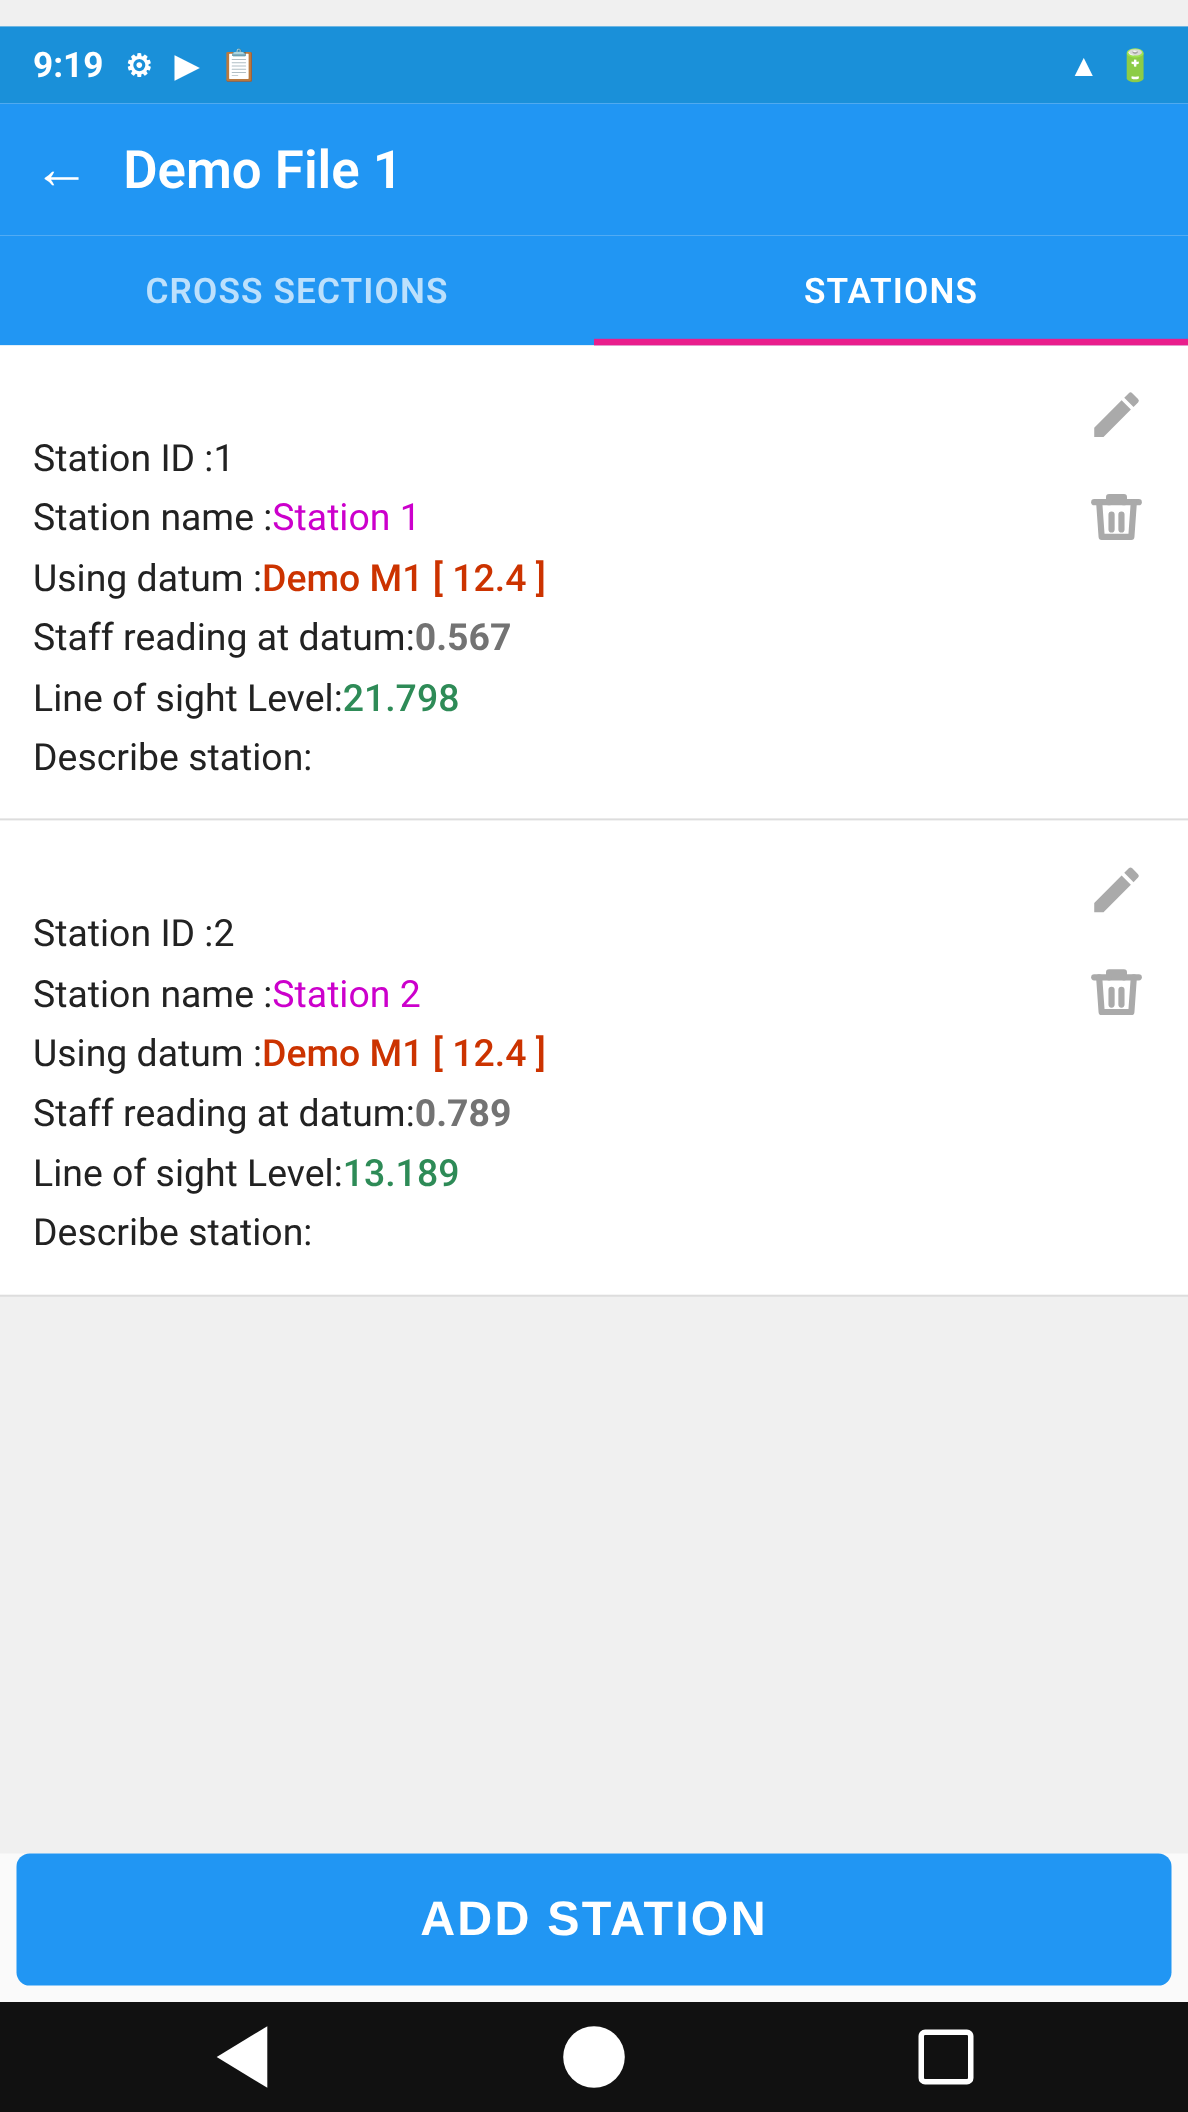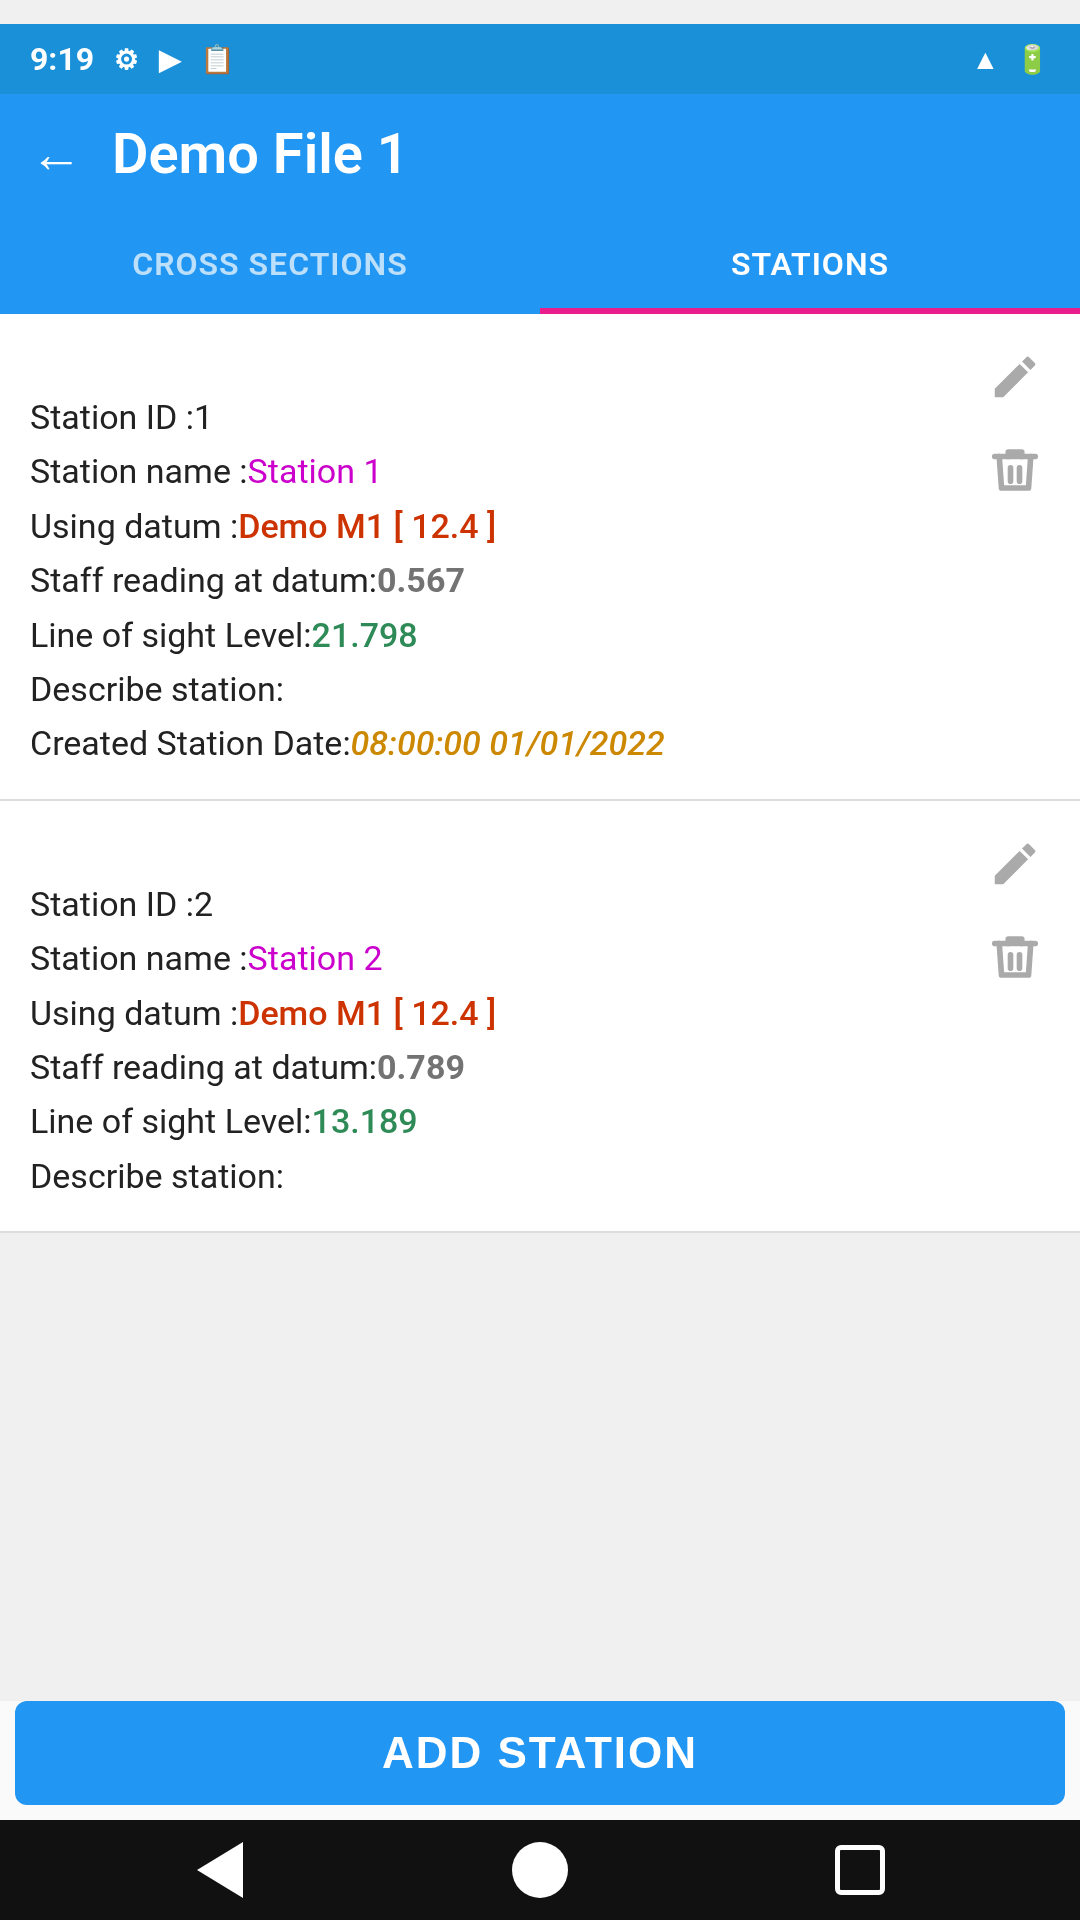--- a/index.html
+++ b/index.html
@@ -44,21 +44,21 @@
     }
     .back-btn {
       font-size: 52px;
       cursor: pointer;
       color: white;
       background: none;
       border: none;
       line-height: 1;
     }
     .app-bar-title {
-      font-size: 56px;
+      font-size: 48px;
       font-weight: 600;
       color: white;
     }
 
     
     .tabs-container {
       background: #2196F3;
       display: flex;
       height: 100px;
     }
@@ -146,21 +146,21 @@
     .empty-space {
       flex: 1;
       background: #f0f0f0;
     }
 
     
     .add-station-btn {
       background: #2196F3;
       color: white;
       border: none;
-      height: 104px;
+      height: 120px;
       font-size: 44px;
       font-weight: 700;
       letter-spacing: 2px;
       cursor: pointer;
       width: calc(100% - 30px);
       margin: 0 15px 15px 15px;
       border-radius: 12px;
     }
 
     
@@ -235,23 +235,20 @@
         <span>Using datum :</span><span class="highlight-red">Demo M1 [ 12.4 ]</span>
       </div>
       <div class="station-line">
         <span>Staff reading at datum:</span><span class="highlight-blue">0.567</span>
       </div>
       <div class="station-line">
         <span>Line of sight Level:</span><span class="highlight-green">21.798</span>
       </div>
       <div class="station-line">
         <span>Describe station:</span>
-      </div>
-      <div class="station-line">
-        <span>Created Station Date:</span><span class="highlight-orange-italic">08:00:00 01/01/2022</span>
       </div>
     </div>
     <div class="station-actions">
       <button class="action-btn" title="Edit">
         
         <svg viewBox="0 0 24 24">
           <path d="M3 17.25V21h3.75L17.81 9.94l-3.75-3.75L3 17.25zM20.71 7.04a1 1 0 0 0 0-1.41l-2.34-2.34a1 1 0 0 0-1.41 0l-1.83 1.83 3.75 3.75 1.83-1.83z" stroke="none" fill="#aaa"></path>
         </svg>
       </button>
       <button class="action-btn" title="Delete">

